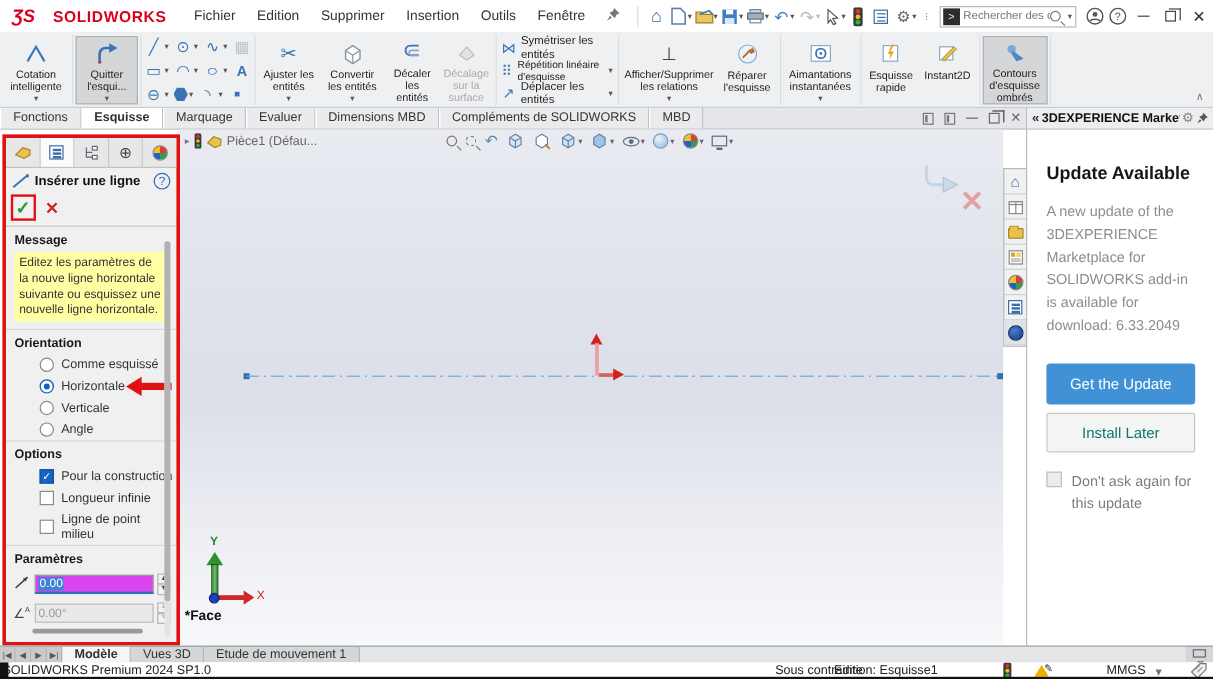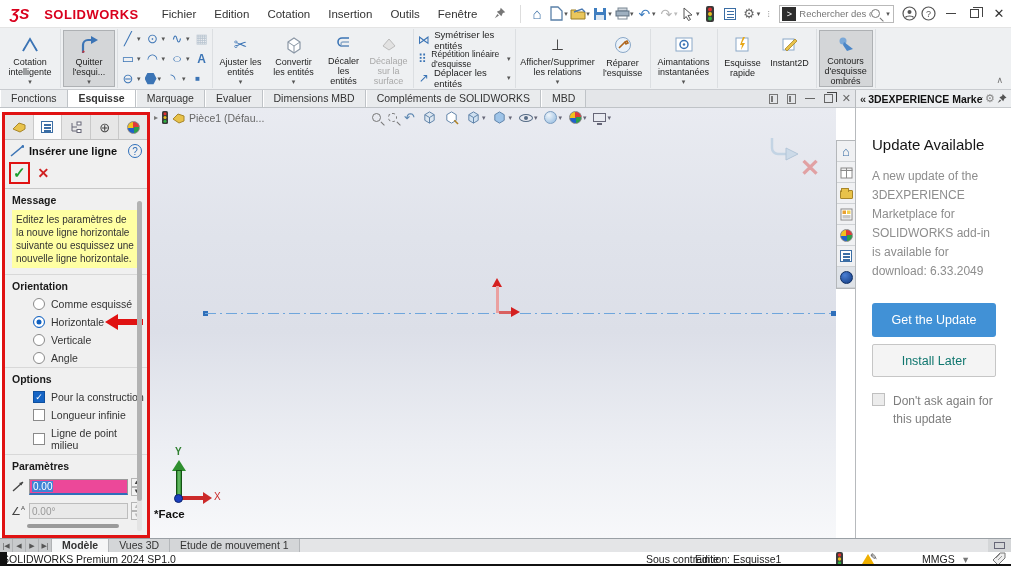--- a/index.html
+++ b/index.html
@@ -108,37 +108,37 @@
   .radio-row, .check-row { display:flex; align-items:center; gap:6px; margin:3px 0 3px 28px; font-size:10.5px; color:#333; position:relative; }
   .radio { width:12px; height:12px; border-radius:50%; border:1px solid #8a8a8a; background:#fff; flex:none; }
   .radio.sel { border-color:#1060c0; box-shadow:inset 0 0 0 2.5px #fff, inset 0 0 0 7px #1060c0; }
   .checkbox { width:12px; height:12px; border:1px solid #8a8a8a; background:#fff; flex:none; display:flex; align-items:center; justify-content:center; }
   .checkbox.on { background:#1565c5; border-color:#0e4f9e; color:#fff; font-size:9px; }
   .annot-arrow { position:absolute; left:72px; top:-2px; width:40px; height:16px; }
   .annot-arrow .bar { position:absolute; left:12px; top:5px; width:26px; height:6px; background:#e01212; }
   .annot-arrow .head { position:absolute; left:0; top:0; border-top:8px solid transparent; border-bottom:8px solid transparent; border-right:13px solid #e01212; }
   .paramrow { display:flex; align-items:center; gap:3px; margin:3px 5px; }
   .paramrow .picon { width:16px; text-align:center; color:#444; font-size:11px; flex:none; }
-  .pfield { flex:1; height:16px; background:#ec4899; border:1px solid #9a9a9a; border-bottom:2px solid #2f6fba; display:flex; align-items:center; padding:0 2px; font-size:10px; }
+  .pfield { flex:1; height:16px; background:#d946ef; border:1px solid #9a9a9a; border-bottom:2px solid #2f6fba; display:flex; align-items:center; padding:0 2px; font-size:10px; }
   .pfield .selval { background:#3f83d6; color:#fff; padding:0 1px; }
   .pfield.dis { background:#e9e9e9; border:1px solid #bdbdbd; color:#999; }
   .spin { display:flex; flex-direction:column; width:11px; flex:none; }
   .spin span { font-size:6px; line-height:7px; text-align:center; color:#444; border:1px solid #b5b5b5; background:#f2f2f2; }
   .spin.dis span { color:#bbb; }
   .vscroll { position:absolute; right:5px; top:86px; width:5px; height:330px; background:#e4e4e4; border-radius:3px; }
   .vscroll .thumb { position:absolute; left:0; top:0; width:5px; height:300px; background:#b2b2b2; border-radius:3px; }
   .hscroll { position:absolute; left:22px; bottom:7px; width:92px; height:4px; background:#9a9a9a; border-radius:2px; }
 
   
   .taskpane { position:absolute; left:855px; top:90px; width:156px; height:448px; background:#fff; border-left:1px solid #b7babd; }
   .tphdr { height:18px; background:#eceef0; border-bottom:1px solid #c6c9cc; display:flex; align-items:center; padding:0 4px; gap:2px; }
   .tphdr .chev { color:#333; font-size:11px; font-weight:bold; }
   .tphdr .t { font-weight:bold; font-size:10.5px; color:#111; white-space:nowrap; overflow:hidden; }
   .tpbody { padding:0 16px; }
-  .up-title { margin-top:28px; font-size:15px; font-weight:normal; color:#161616; }
+  .up-title { margin-top:28px; font-size:15px; font-weight:bold; color:#161616; }
   .up-text { margin-top:14px; font-size:12px; line-height:19px; color:#8d8d8d; }
   .btn-primary { margin-top:22px; width:124px; height:34px; background:#4191d6; color:#fff; font-size:12.5px; border:none; border-radius:3px; display:flex; align-items:center; justify-content:center; font-family:"Liberation Sans",sans-serif; }
   .btn-secondary { margin-top:7px; width:124px; height:33px; background:#f4f4f4; color:#0f766e; font-size:12.5px; border:1px solid #c6c6c6; border-radius:2px; display:flex; align-items:center; justify-content:center; font-family:"Liberation Sans",sans-serif; }
   .dontask { margin-top:15px; display:flex; gap:8px; font-size:12px; color:#7d7d7d; line-height:18px; }
   .dontask .box { width:13px; height:13px; background:#ececec; border:1px solid #c0c0c0; flex:none; margin-top:1px; }
 
   
   .btabs { position:absolute; left:0; top:538px; width:1011px; height:14px; background:#d4d6d8; border-top:1px solid #9aa0a5; display:flex; align-items:stretch; font-size:10.5px; }
   .navbtn { width:13px; display:flex; align-items:center; justify-content:center; background:#c8cacc; border-right:1px solid #b0b2b4; color:#555; font-size:7px; }
   .btab { padding:0 10px; line-height:13px; color:#333; border-right:1px solid #b5b8bb; }
@@ -162,21 +162,21 @@
 <body>
 
 <div class="titlebar">
   <div class="logo">
     <span class="lg-glyph">ƷS</span>
     <span class="lg-text">SOLIDWORKS</span>
   </div>
   <div class="menu">
     <span class="menu-item">Fichier</span>
     <span class="menu-item">Edition</span>
-    <span class="menu-item">Cotation</span>
+    <span class="menu-item">Supprimer</span>
     <span class="menu-item">Insertion</span>
     <span class="menu-item">Outils</span>
     <span class="menu-item">Fenêtre</span>
   </div>
   <span class="pin-icon">
     <svg width="12" height="12" viewBox="0 0 16 16">
         <path d="M9 1l6 6-3.2 1-2 4.2-6-6 4.2-2z" fill="#777"></path>
         <path d="M4.6 9.4L1 15l5.6-3.6z" fill="#777"></path>
       </svg>
   </span>

